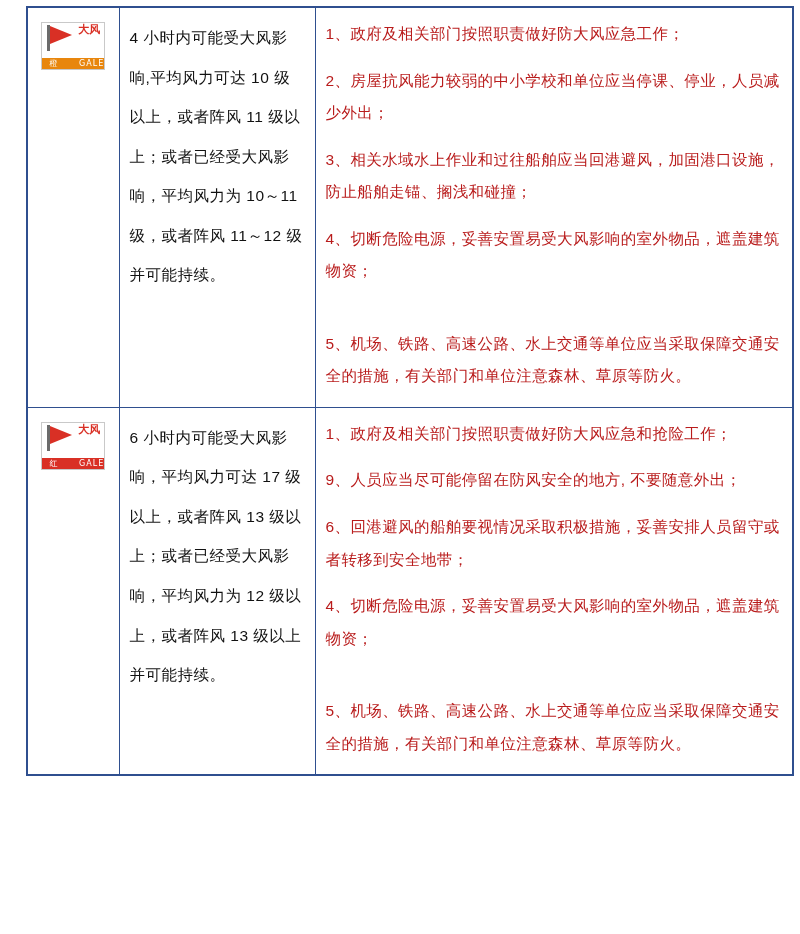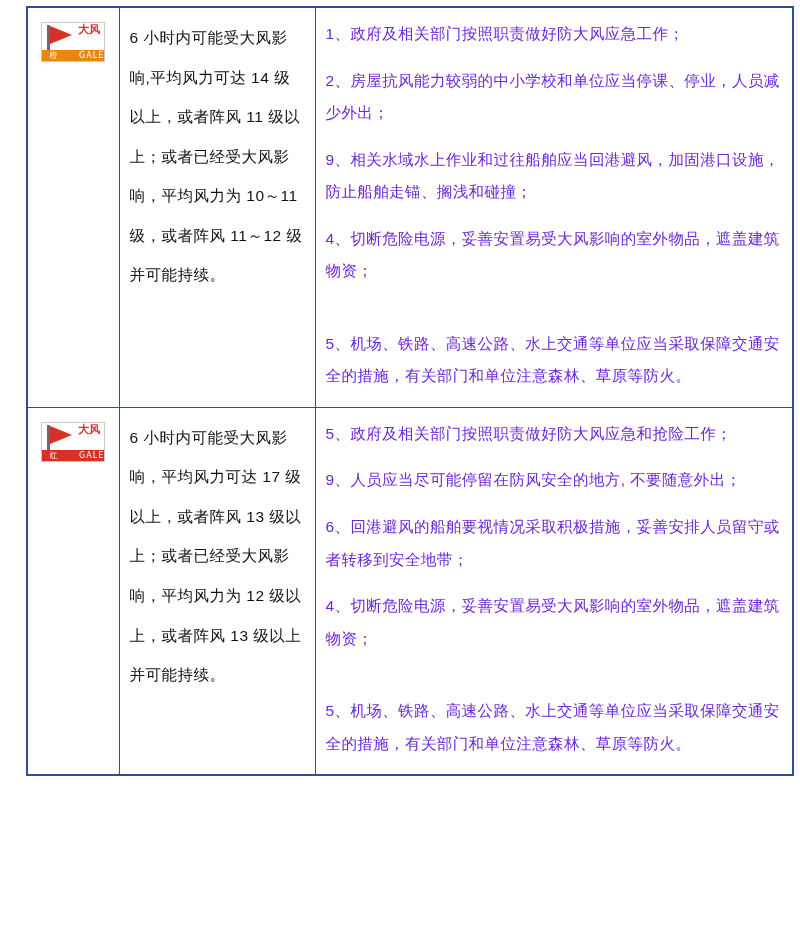--- a/index.html
+++ b/index.html
@@ -40,29 +40,29 @@
   .desc-text {
     font-size: 15.5px;
     line-height: 2.55;
     letter-spacing: 0.5px;
     color: #111;
   }
   .measure-line {
     font-size: 15.5px;
     line-height: 2.1;
     letter-spacing: 0.4px;
-    color: #6d28d9;
+    color: #b91c1c;
     margin-bottom: 14px;
   }
   .measure-line:last-child { margin-bottom: 2px; margin-top: 40px; }
 
   
   .signal {
     width: 64px;
-    height: 40px;
+    height: 48px;
     position: relative;
     display: inline-block;
     border: 1px solid #c9c9c9;
     background: #ffffff;
     box-sizing: border-box;
   }
   .signal .flagbox {
     position: absolute;
     left: 3px; top: 2px;
     width: 30px; height: 26px;
@@ -130,26 +130,26 @@
               <span class="flag"></span>
             </span>
             <span class="label-cn">大风</span>
             <span class="bottombar" style="background:#e8860d">
               <span class="lvl">橙</span>
               <span class="en">GALE</span>
             </span>
           </span>
         </td>
         <td class="col-desc">
-          <div class="desc-text">6 小时内可能受大风影响,平均风力可达 14 级以上，或者阵风 11 级以上；或者已经受大风影响，平均风力为 10～11 级，或者阵风 11～12 级并可能持续。</div>
+          <div class="desc-text">4 小时内可能受大风影响,平均风力可达 10 级以上，或者阵风 11 级以上；或者已经受大风影响，平均风力为 10～11 级，或者阵风 11～12 级并可能持续。</div>
         </td>
         <td class="col-meas">
           <div class="measure-line">1、政府及相关部门按照职责做好防大风应急工作；</div>
           <div class="measure-line">2、房屋抗风能力较弱的中小学校和单位应当停课、停业，人员减少外出；</div>
-          <div class="measure-line">9、相关水域水上作业和过往船舶应当回港避风，加固港口设施，防止船舶走锚、搁浅和碰撞；</div>
+          <div class="measure-line">3、相关水域水上作业和过往船舶应当回港避风，加固港口设施，防止船舶走锚、搁浅和碰撞；</div>
           <div class="measure-line">4、切断危险电源，妥善安置易受大风影响的室外物品，遮盖建筑物资；</div>
           <div class="measure-line">5、机场、铁路、高速公路、水上交通等单位应当采取保障交通安全的措施，有关部门和单位注意森林、草原等防火。</div>
         </td>
       </tr>
       <tr>
         <td class="col-icon">
           <span class="signal">
             <span class="flagbox">
               <span class="pole"></span>
               <span class="flag"></span>
@@ -158,21 +158,21 @@
             <span class="bottombar" style="background:#d93025">
               <span class="lvl">红</span>
               <span class="en">GALE</span>
             </span>
           </span>
         </td>
         <td class="col-desc">
           <div class="desc-text">6 小时内可能受大风影响，平均风力可达 17 级以上，或者阵风 13 级以上；或者已经受大风影响，平均风力为 12 级以上，或者阵风 13 级以上并可能持续。</div>
         </td>
         <td class="col-meas">
-          <div class="measure-line">5、政府及相关部门按照职责做好防大风应急和抢险工作；</div>
+          <div class="measure-line">1、政府及相关部门按照职责做好防大风应急和抢险工作；</div>
           <div class="measure-line">9、人员应当尽可能停留在防风安全的地方, 不要随意外出；</div>
           <div class="measure-line">6、回港避风的船舶要视情况采取积极措施，妥善安排人员留守或者转移到安全地带；</div>
           <div class="measure-line">4、切断危险电源，妥善安置易受大风影响的室外物品，遮盖建筑物资；</div>
           <div class="measure-line">5、机场、铁路、高速公路、水上交通等单位应当采取保障交通安全的措施，有关部门和单位注意森林、草原等防火。</div>
         </td>
       </tr>
     </tbody>
   </table>
 </div>
 

